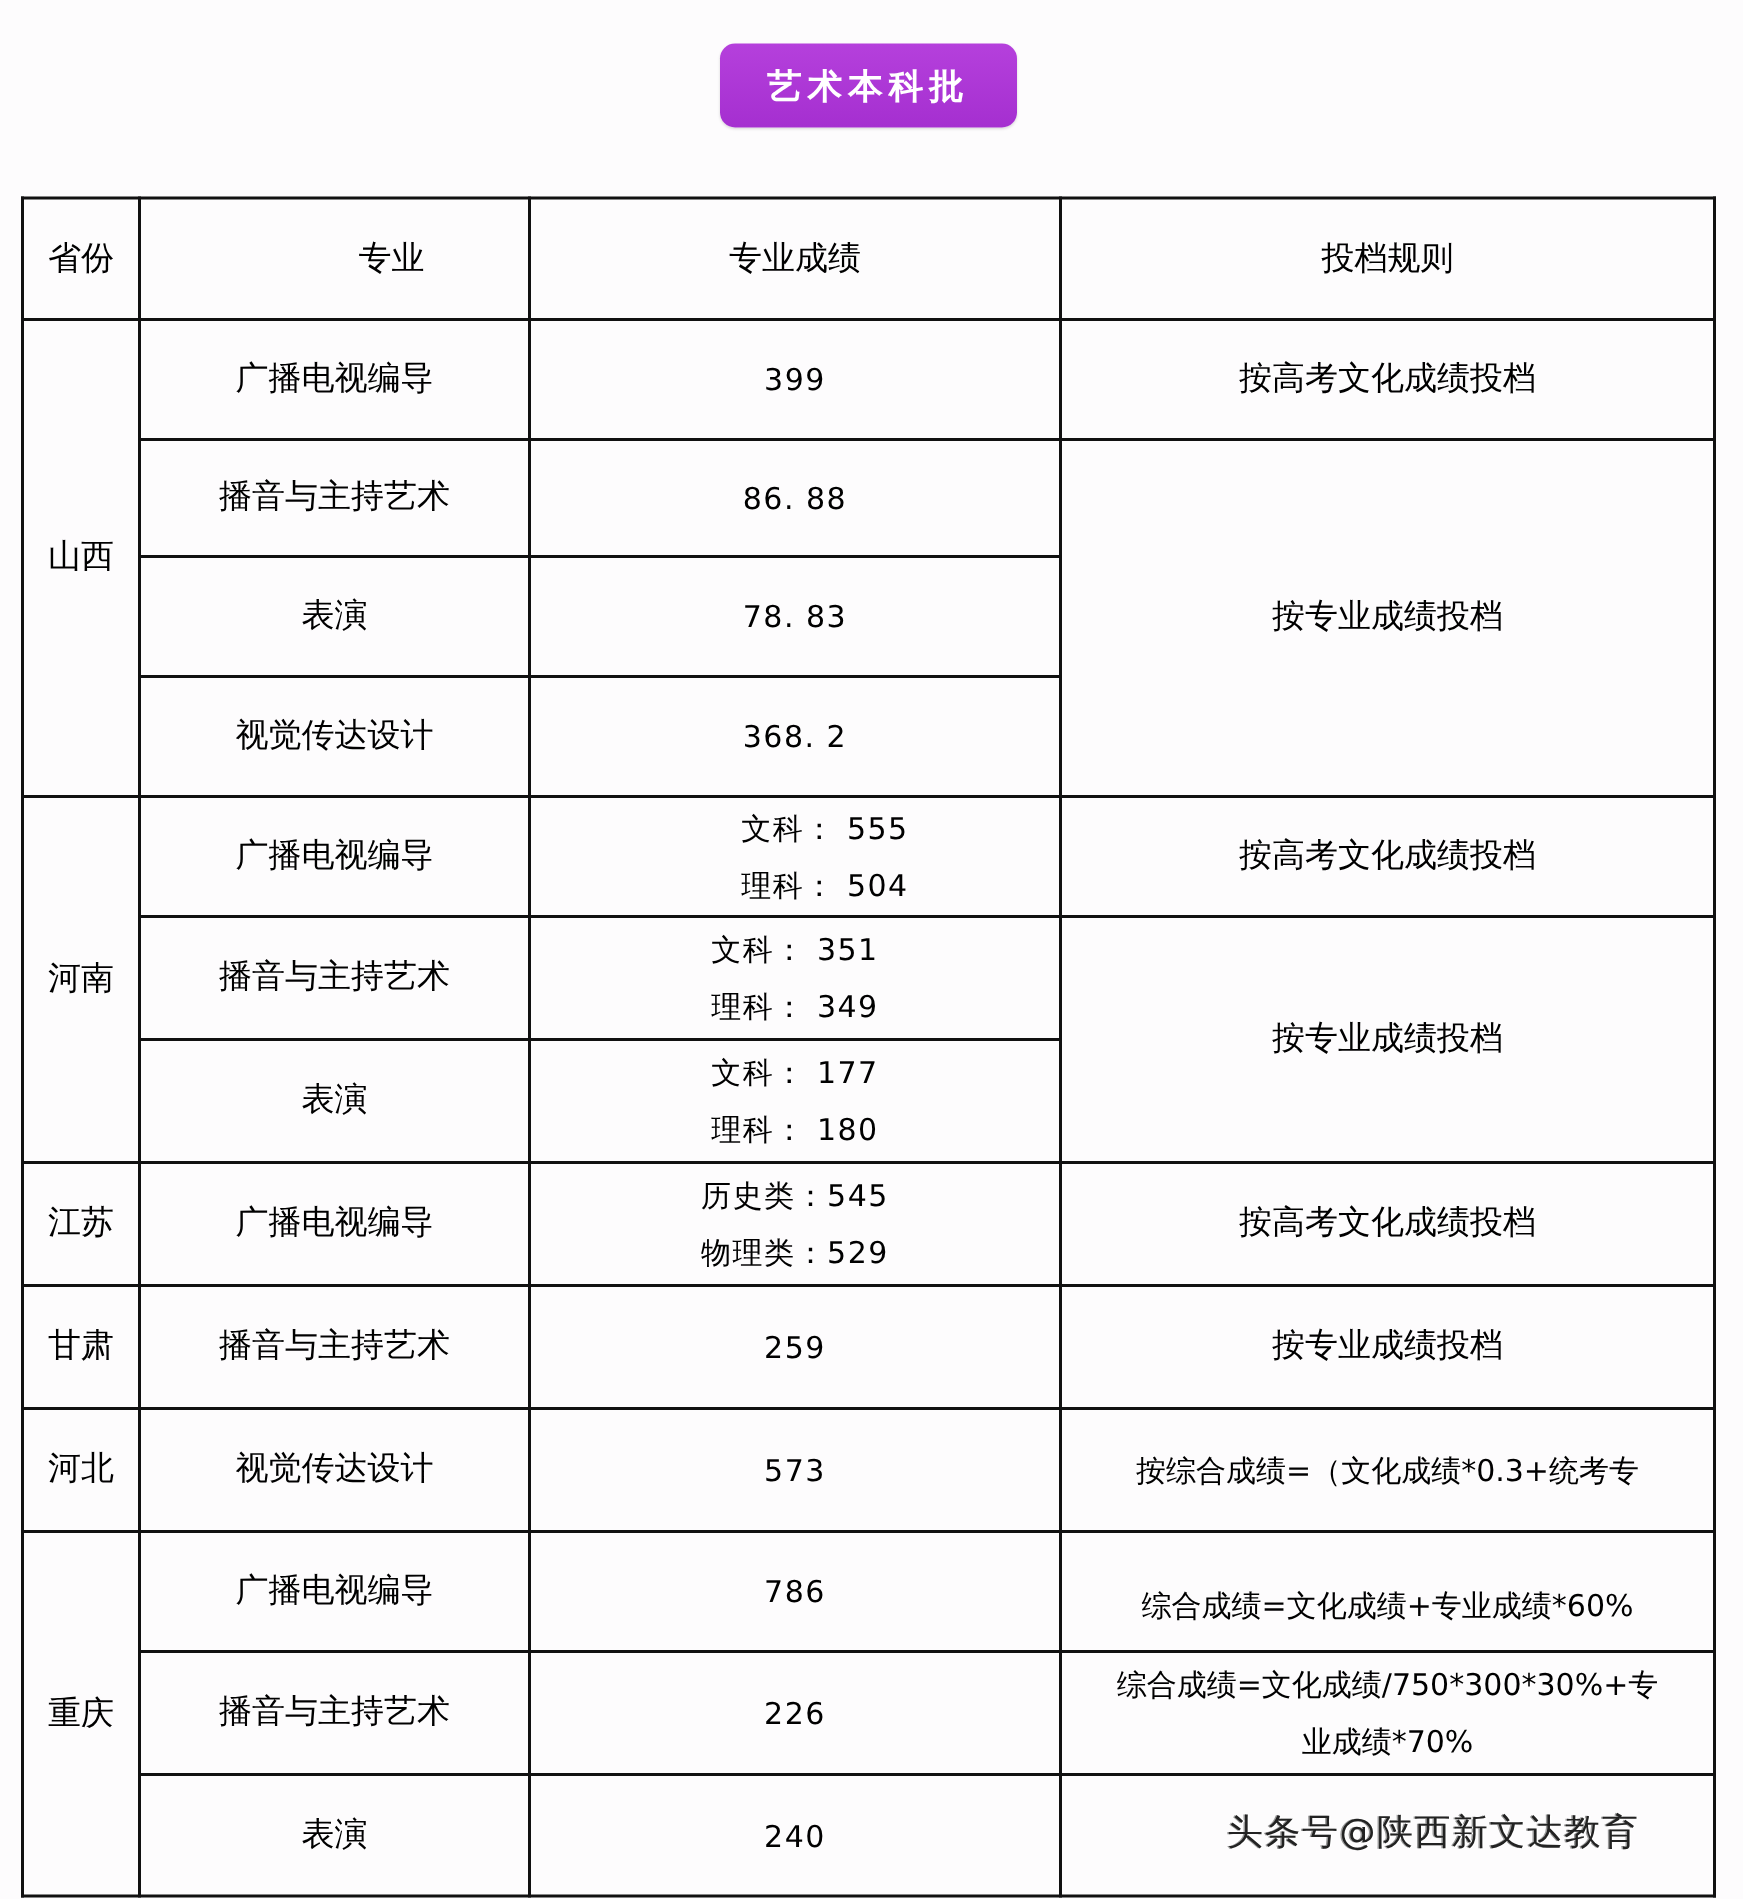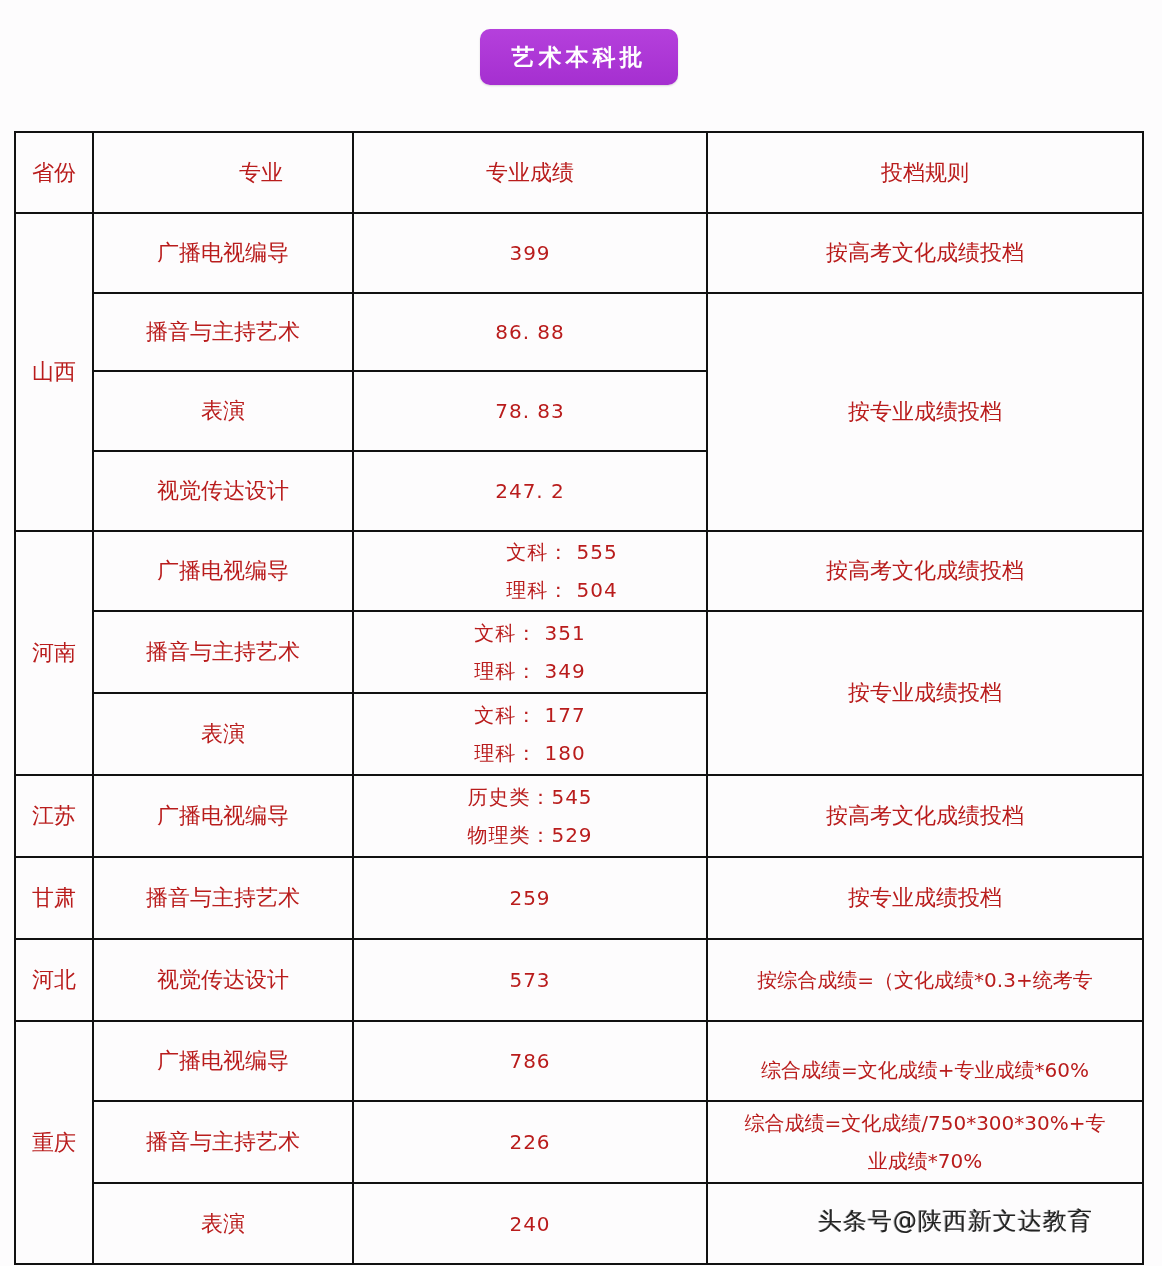--- a/index.html
+++ b/index.html
@@ -12,21 +12,21 @@
     background:linear-gradient(180deg,#b540dc,#a52fd0);
     border-radius:10px; color:#fff; font-weight:bold; font-size:23px;
     letter-spacing:4px; display:flex; align-items:center; justify-content:center;
     box-shadow:0 1px 2px rgba(0,0,0,0.15);
   }
   .grid { position:absolute; left:0; top:0; width:1162px; height:1266px; }
   .hline { position:absolute; height:2px; background:#111; }
   .vline { position:absolute; width:2px; background:#111; }
   .cell {
     position:absolute; display:flex; flex-direction:column; align-items:center; justify-content:center;
-    text-align:center; font-size:22px; line-height:38px; color:#b91c1c;
+    text-align:center; font-size:22px; line-height:38px; color:#000000;
   }
   .cell.num { font-size:20px; letter-spacing:1px; }
   .cell.rule-sm { font-size:20px; line-height:38px; padding:0 10px; box-sizing:border-box; }
   .watermark {
     position:absolute; left:818px; top:1205px; font-size:24px; color:#222;
     letter-spacing:1px; text-shadow:1px 0 0 #fff,-1px 0 0 #999;
   }
 </style>
 </head>
 <body>
@@ -86,23 +86,23 @@
   <div class="cell num" style="left:354px;top:214px;width:352px;height:78px;">
       <span>399</span>
     </div>
   <div class="cell num" style="left:354px;top:294px;width:352px;height:76px;">
       <span>86. 88</span>
     </div>
   <div class="cell num" style="left:354px;top:372px;width:352px;height:78px;">
       <span>78. 83</span>
     </div>
   <div class="cell num" style="left:354px;top:452px;width:352px;height:78px;">
-      <span>247. 2</span>
+      <span>368. 2</span>
     </div>
-  <div class="cell num" style="left:364px;top:532px;width:396px;height:78px;">
+  <div class="cell num" style="left:352px;top:532px;width:396px;height:78px;">
       <span>文科： 555</span>
       <span>理科： 504</span>
     </div>
   <div class="cell num" style="left:354px;top:612px;width:352px;height:80px;">
       <span>文科： 351</span>
       <span>理科： 349</span>
     </div>
   <div class="cell num" style="left:354px;top:694px;width:352px;height:80px;">
       <span>文科： 177</span>
       <span>理科： 180</span>

